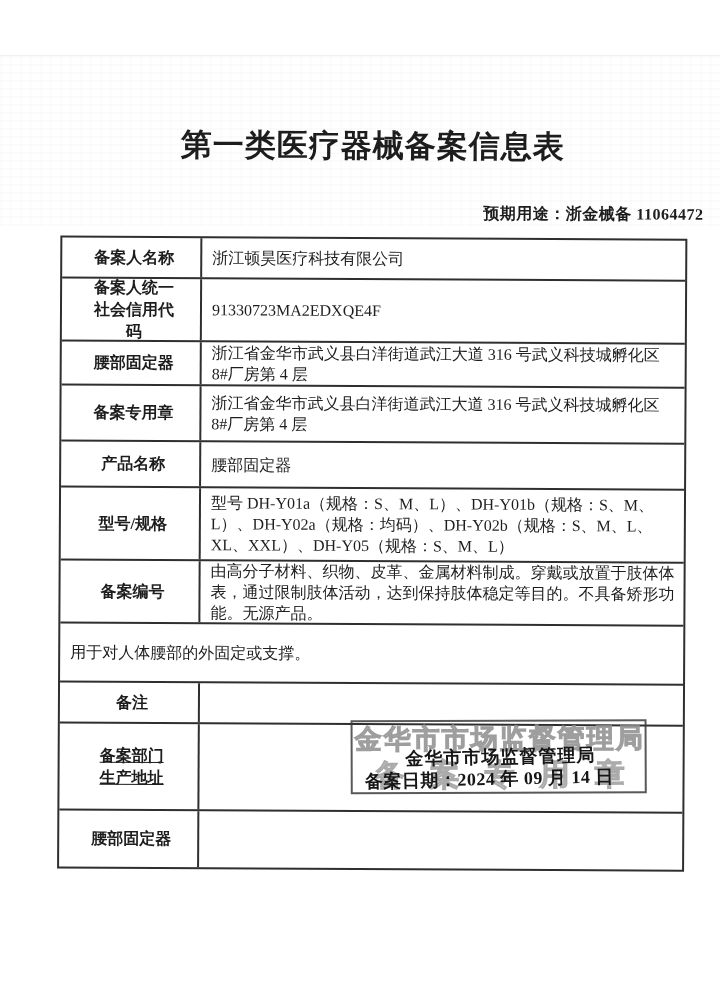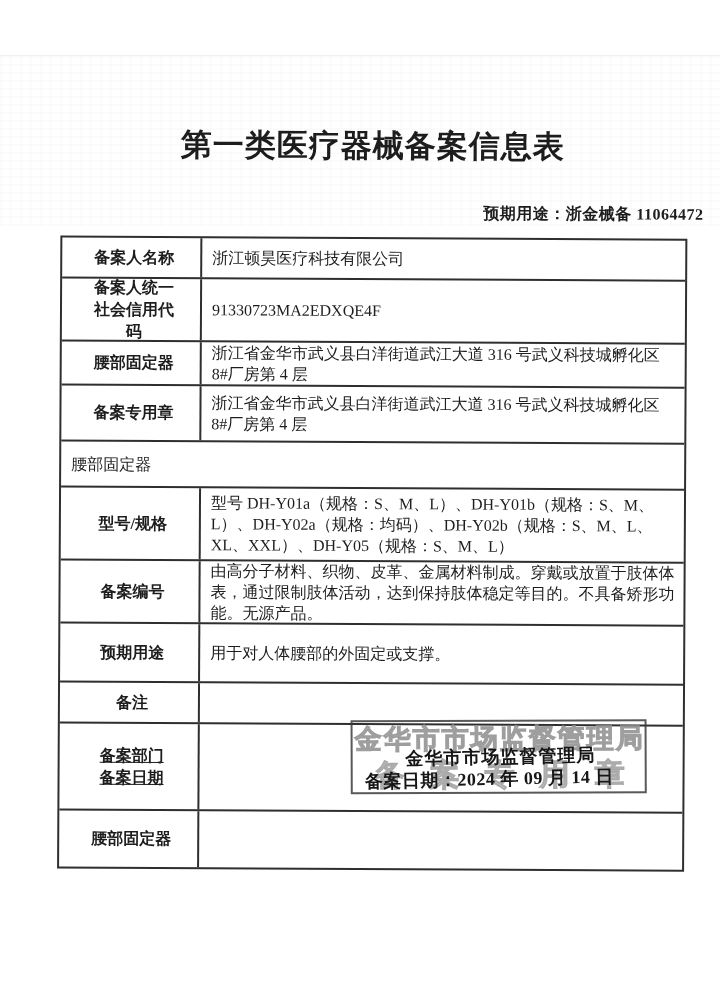--- a/index.html
+++ b/index.html
@@ -128,43 +128,43 @@
       </div>
       <div class="row r2">
         <div class="cell label">腰部固定器</div>
         <div class="cell value">浙江省金华市武义县白洋街道武江大道 316 号武义科技城孵化区 8#厂房第 4 层</div>
       </div>
       <div class="row r3">
         <div class="cell label">备案专用章</div>
         <div class="cell value">浙江省金华市武义县白洋街道武江大道 316 号武义科技城孵化区 8#厂房第 4 层</div>
       </div>
       <div class="row r4">
+        <div class="cell label">产品名称</div>
         <div class="cell value">腰部固定器</div>
       </div>
       <div class="row r5">
         <div class="cell label">型号/规格</div>
         <div class="cell value">型号 DH-Y01a（规格：S、M、L）、DH-Y01b（规格：S、M、L）、DH-Y02a（规格：均码）、DH-Y02b（规格：S、M、L、XL、XXL）、DH-Y05（规格：S、M、L）</div>
       </div>
       <div class="row r6">
         <div class="cell label">备案编号</div>
         <div class="cell value">由高分子材料、织物、皮革、金属材料制成。穿戴或放置于肢体体表，通过限制肢体活动，达到保持肢体稳定等目的。不具备矫形功能。无源产品。</div>
       </div>
       <div class="row r7">
-        <div class="cell label">预期用途</div>
         <div class="cell value">用于对人体腰部的外固定或支撑。</div>
       </div>
       <div class="row r8">
         <div class="cell label">备注</div>
         <div class="cell value"></div>
       </div>
       <div class="row r9">
         <div class="cell label">
           <span>
             <span class="lbl2">备案部门</span>
-            <span class="lbl2">备案日期</span>
+            <span class="lbl2">生产地址</span>
           </span>
         </div>
         <div class="cell value"></div>
       </div>
       <div class="row r10">
         <div class="cell label">腰部固定器</div>
         <div class="cell value"></div>
       </div>
     </div>
 

